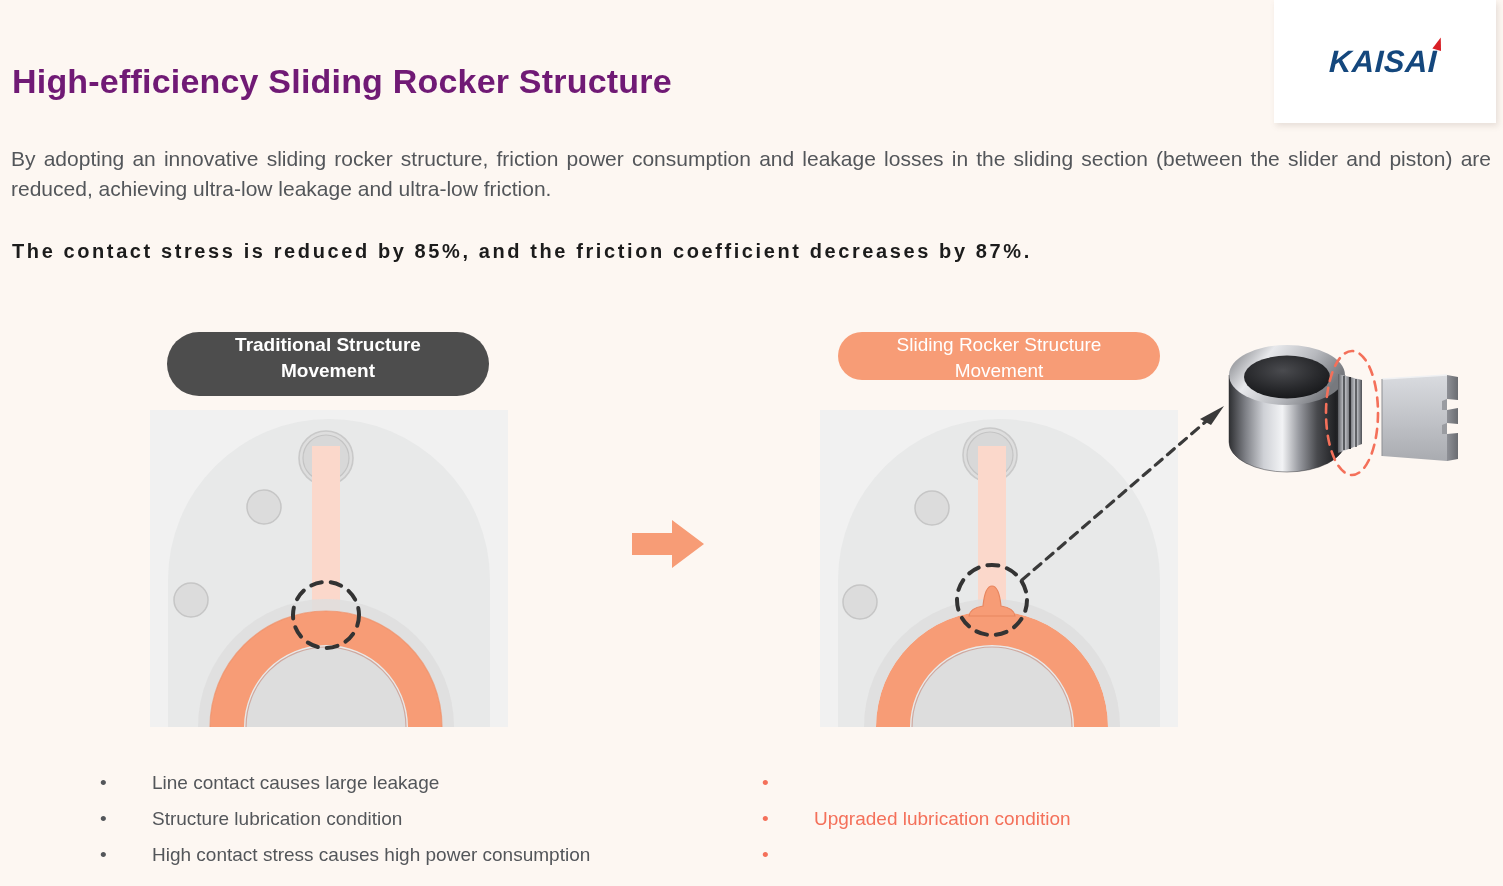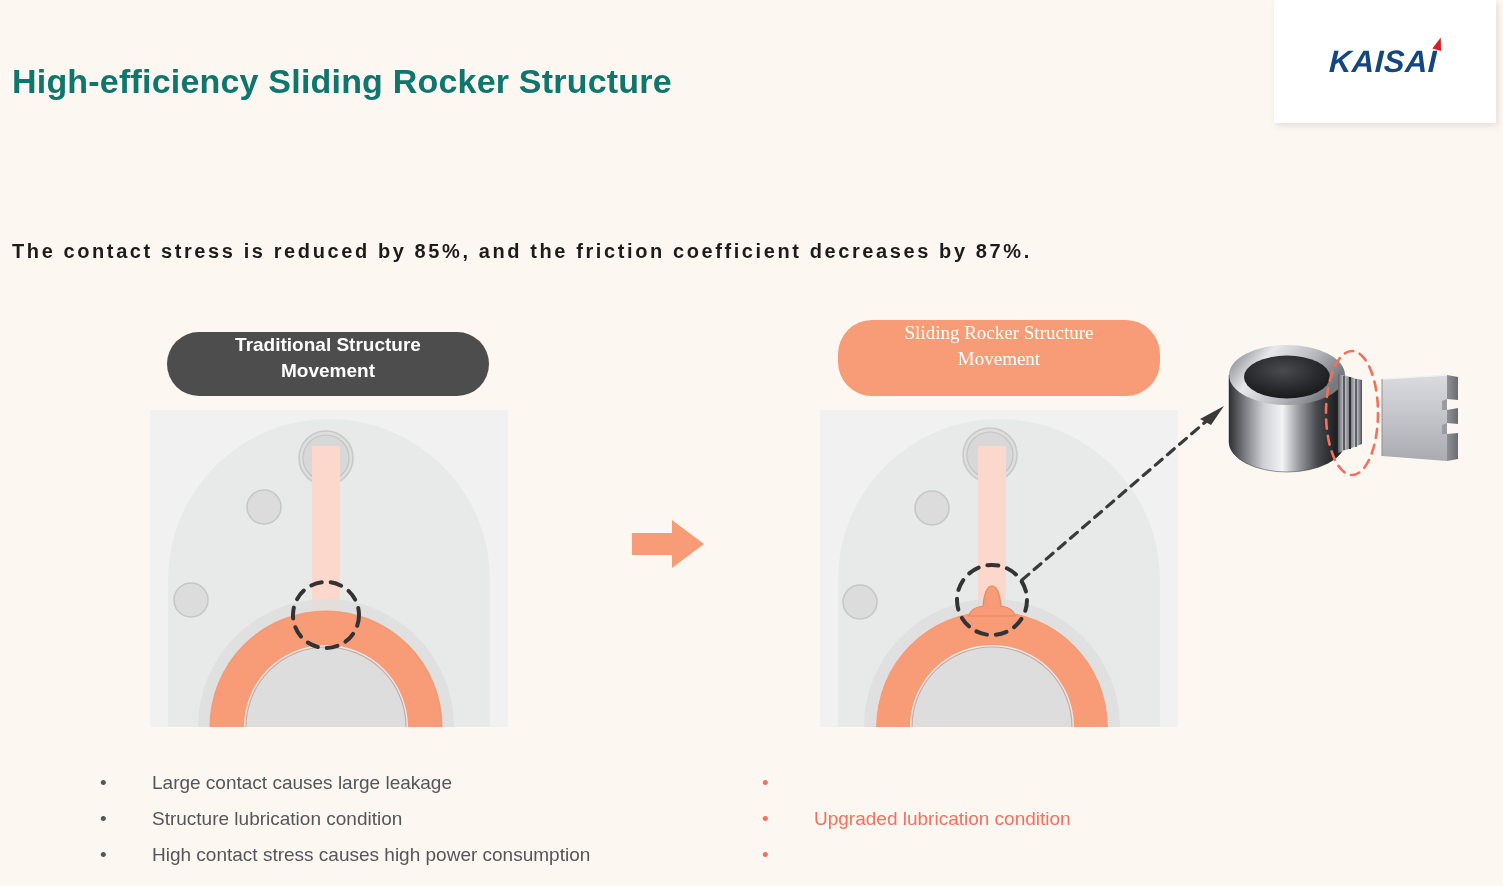--- a/index.html
+++ b/index.html
@@ -67,21 +67,21 @@
     transform: rotate(16deg);
   }
 
   
   .page-title {
     position: absolute;
     left: 12px;
     top: 62px;
     font-size: 34px;
     font-weight: bold;
-    color: #0f766e;
+    color: #701a75;
     letter-spacing: 0.2px;
     white-space: nowrap;
   }
 
   .intro {
     position: absolute;
     left: 11px;
     top: 144px;
     width: 1480px;
     font-size: 21px;
@@ -118,26 +118,25 @@
   .pill-left {
     left: 167px;
     top: 332px;
     width: 322px;
     height: 64px;
     background: #4d4d4d;
     font-weight: bold;
   }
   .pill-right {
     left: 838px;
-    top: 320px;
+    top: 332px;
     width: 322px;
-    height: 76px;
+    height: 48px;
     background: #f79c76;
     font-weight: normal;
-    font-family: Liberation Serif, serif;
   }
 
   
   .panel {
     position: absolute;
     top: 410px;
     width: 358px;
     height: 317px;
     background: #f1f1f1;
     overflow: hidden;
@@ -208,20 +207,21 @@
 
   <div class="logo-box">
     <span class="logo-wrap">
       <span class="logo-text">KAISAI</span>
       <span class="logo-accent"></span>
     </span>
   </div>
 
   <div class="page-title">High-efficiency Sliding Rocker Structure</div>
 
+  <div class="intro">By adopting an innovative sliding rocker structure, friction power consumption and leakage losses in the sliding section (between the slider and piston) are reduced, achieving ultra-low leakage and ultra-low friction.</div>
 
   <div class="highlight">The contact stress is reduced by 85%, and the friction coefficient decreases by 87%.</div>
 
   <div class="pill pill-left">
     <span style="white-space:pre-line">Traditional Structure
 Movement</span>
   </div>
 
   <div class="pill pill-right">
     <span style="white-space:pre-line">Sliding Rocker Structure
@@ -356,21 +356,21 @@
       <path d="M 255 101 L 266 102 L 266 111 L 255 112 Z" fill="#fdf7f2"></path>
       <path d="M 255 101 L 250 103 L 250 112 L 255 112 Z" fill="#9a9ca1"></path>
       <path d="M 190 57 L 255 53" fill="none" stroke="#f0f1f3" stroke-width="1.6"></path>
       <path d="M 190 57 L 190 134" fill="none" stroke="#8d8f94" stroke-width="1"></path>
     </g>
   </svg>
 
   <div class="bullets bullets-left">
     <div class="bullet-row">
       <span class="bullet-dot">•</span>
-      <span class="bullet-text">Large contact causes large leakage</span>
+      <span class="bullet-text">Line contact causes large leakage</span>
     </div>
     <div class="bullet-row">
       <span class="bullet-dot">•</span>
       <span class="bullet-text">Structure lubrication condition</span>
     </div>
     <div class="bullet-row">
       <span class="bullet-dot">•</span>
       <span class="bullet-text">High contact stress causes high power consumption</span>
     </div>
   </div>

